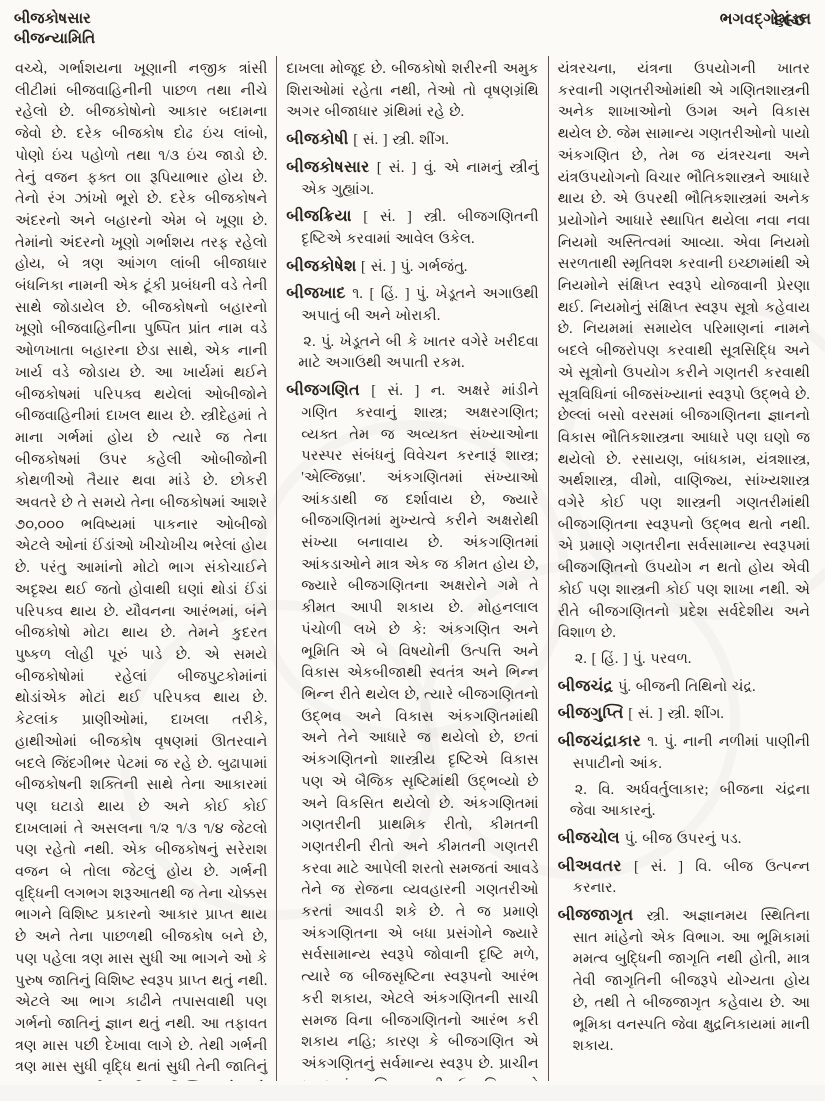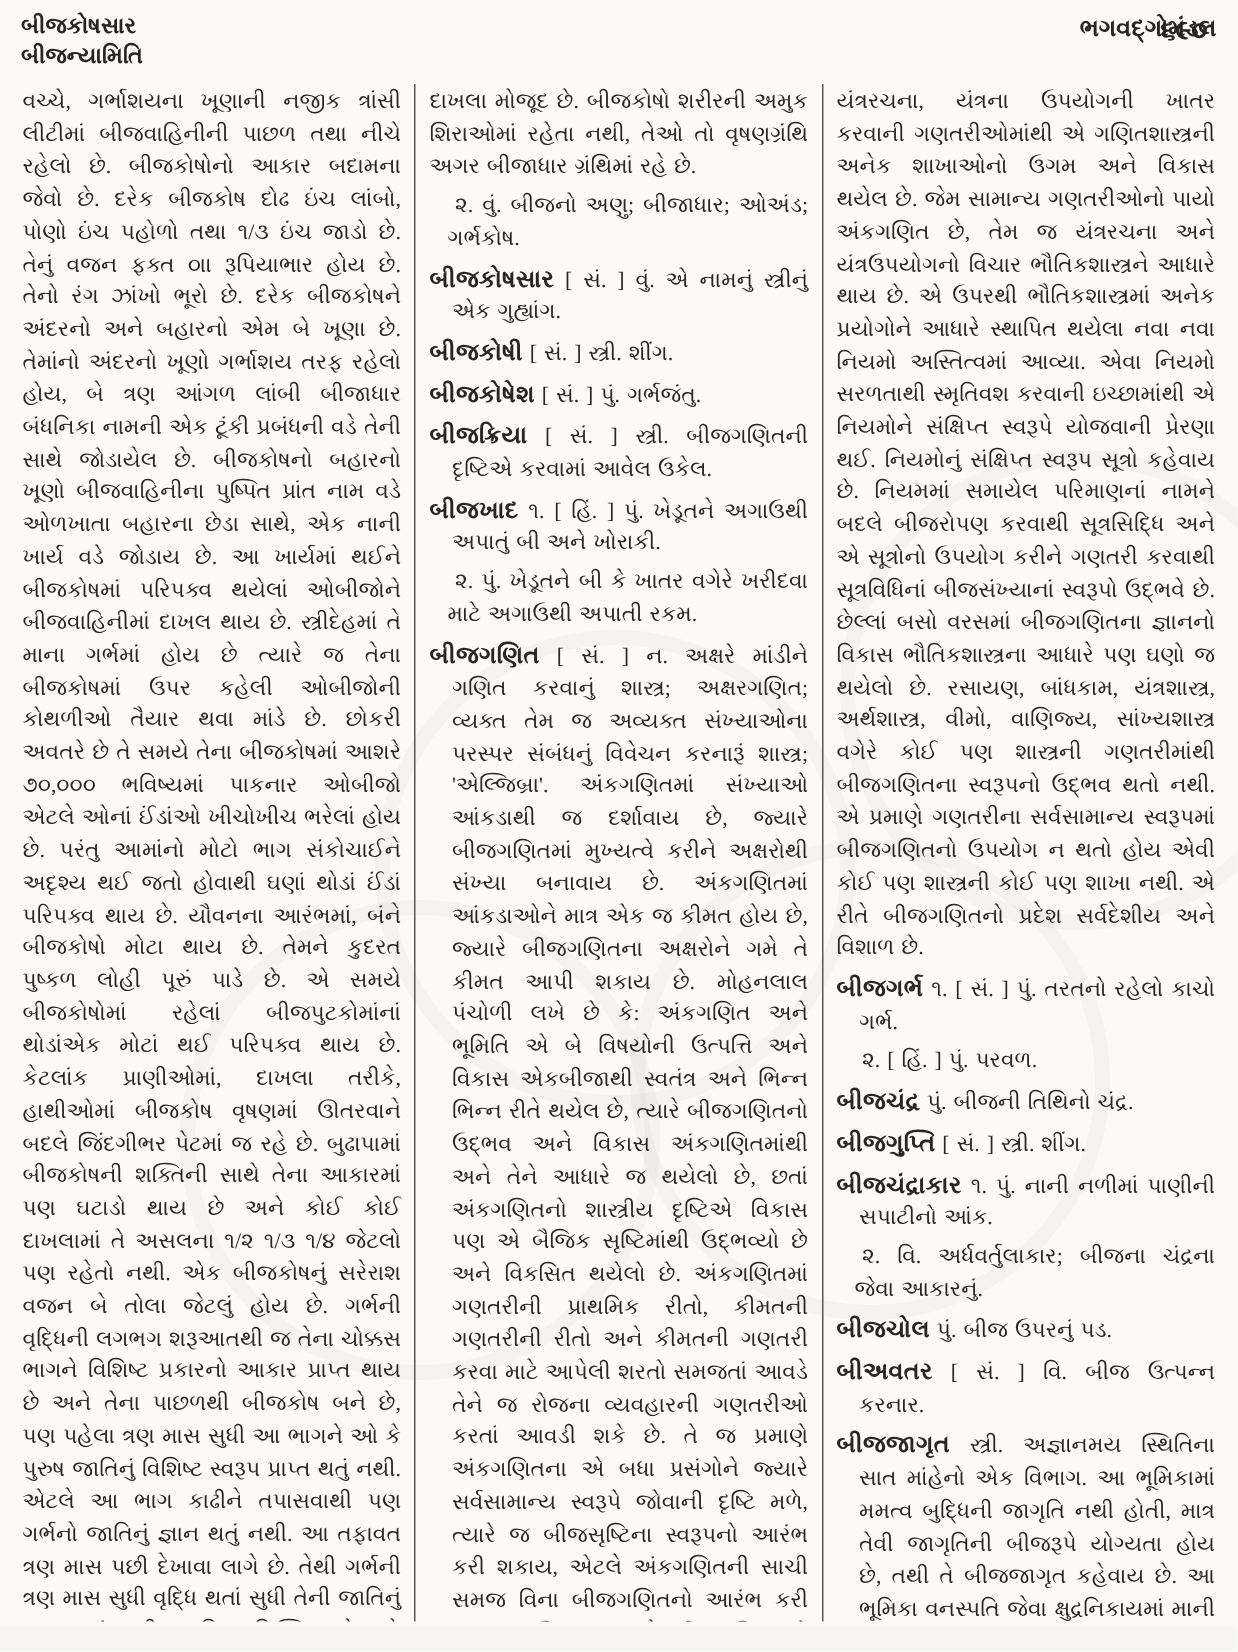--- a/index.html
+++ b/index.html
@@ -76,32 +76,30 @@
     <div class="title">ભગવદ્ગોમંડલ</div>
     <div class="pageno">૬૯૦</div>
   </div>
 
   <div class="columns">
     <div class="col">
         <p class="block para">વચ્ચે, ગર્ભાશયના ખૂણાની નજીક ત્રાંસી લીટીમાં બીજવાહિનીની પાછળ તથા નીચે રહેલો છે. બીજકોષોનો આકાર બદામના જેવો છે. દરેક બીજકોષ દોઢ ઇંચ લાંબો, પોણો ઇંચ પહોળો તથા ૧/૩ ઇંચ જાડો છે. તેનું વજન ફક્ત ૦ાા રૂપિયાભાર હોય છે. તેનો રંગ ઝાંખો ભૂરો છે. દરેક બીજકોષને અંદરનો અને બહારનો એમ બે ખૂણા છે. તેમાંનો અંદરનો ખૂણો ગર્ભાશય તરફ રહેલો હોય, બે ત્રણ આંગળ લાંબી બીજાધાર બંધનિકા નામની એક ટૂંકી પ્રબંધની વડે તેની સાથે જોડાયેલ છે. બીજકોષનો બહારનો ખૂણો બીજવાહિનીના પુષ્પિત પ્રાંત નામ વડે ઓળખાતા બહારના છેડા સાથે, એક નાની ખાર્ય વડે જોડાય છે. આ ખાર્યમાં થઈને બીજકોષમાં પરિપક્વ થયેલાં ઓબીજોને બીજવાહિનીમાં દાખલ થાય છે. સ્ત્રીદેહમાં તે માના ગર્ભમાં હોય છે ત્યારે જ તેના બીજકોષમાં ઉપર કહેલી ઓબીજોની કોથળીઓ તૈયાર થવા માંડે છે. છોકરી અવતરે છે તે સમયે તેના બીજકોષમાં આશરે ૭૦,૦૦૦ ભવિષ્યમાં પાકનાર ઓબીજો એટલે ઓનાં ઈંડાંઓ ખીચોખીચ ભરેલાં હોય છે. પરંતુ આમાંનો મોટો ભાગ સંકોચાઈને અદૃશ્ય થઈ જતો હોવાથી ઘણાં થોડાં ઈંડાં પરિપક્વ થાય છે. યૌવનના આરંભમાં, બંને બીજકોષો મોટા થાય છે. તેમને કુદરત પુષ્કળ લોહી પૂરું પાડે છે. એ સમયે બીજકોષોમાં રહેલાં બીજપુટકોમાંનાં થોડાંએક મોટાં થઈ પરિપક્વ થાય છે. કેટલાંક પ્રાણીઓમાં, દાખલા તરીકે, હાથીઓમાં બીજકોષ વૃષણમાં ઊતરવાને બદલે જિંદગીભર પેટમાં જ રહે છે. બુઢાપામાં બીજકોષની શક્તિની સાથે તેના આકારમાં પણ ઘટાડો થાય છે અને કોઈ કોઈ દાખલામાં તે અસલના ૧/૨ ૧/૩ ૧/૪ જેટલો પણ રહેતો નથી. એક બીજકોષનું સરેરાશ વજન બે તોલા જેટલું હોય છે. ગર્ભની વૃદ્ધિની લગભગ શરૂઆતથી જ તેના ચોક્કસ ભાગને વિશિષ્ટ પ્રકારનો આકાર પ્રાપ્ત થાય છે અને તેના પાછળથી બીજકોષ બને છે, પણ પહેલા ત્રણ માસ સુધી આ ભાગને ઓ કે પુરુષ જાતિનું વિશિષ્ટ સ્વરૂપ પ્રાપ્ત થતું નથી. એટલે આ ભાગ કાઢીને તપાસવાથી પણ ગર્ભનો જાતિનું જ્ઞાન થતું નથી. આ તફાવત ત્રણ માસ પછી દેખાવા લાગે છે. તેથી ગર્ભની ત્રણ માસ સુધી વૃદ્ધિ થતાં સુધી તેની જાતિનું જ્ઞાન થતું નથી. જાતિ અનિશ્ચિત હોય છે અથવા તો નિશ્ચિત હોવા છતાં તે જણાવાનાં સાધનો હજુ સુધી આપણને જણાયાં નથી. વાંદરાના બીજકોષ બુઢ્ઢાઓના શરીરમાં બેસાડીને તેઓને પાછા જુવાન બનાવ્યાના</p>
       </div>
     <div class="col">
         <p class="block para">દાખલા મોજૂદ છે. બીજકોષો શરીરની અમુક શિરાઓમાં રહેતા નથી, તેઓ તો વૃષણગ્રંથિ અગર બીજાધાર ગ્રંથિમાં રહે છે.</p>
-        <p class="block sense">૨. વું. બીજનો અણુ; બીજાધાર; ઓઅંડ; ગર્ભકોષ.</p>
+        <p class="block entry"><span class="headword">બીજકોષી</span> [ સં. ] સ્ત્રી. શીંગ.</p>
         <p class="block entry"><span class="headword">બીજકોષસાર</span> [ સં. ] વું. એ નામનું સ્ત્રીનું એક ગુહ્યાંગ.</p>
-        <p class="block entry"><span class="headword">બીજકોષી</span> [ સં. ] સ્ત્રી. શીંગ.</p>
+        <p class="block entry"><span class="headword">બીજક્રિયા</span> [ સં. ] સ્ત્રી. બીજગણિતની દૃષ્ટિએ કરવામાં આવેલ ઉકેલ.</p>
         <p class="block entry"><span class="headword">બીજકોષેશ</span> [ સં. ] પું. ગર્ભજંતુ.</p>
-        <p class="block entry"><span class="headword">બીજક્રિયા</span> [ સં. ] સ્ત્રી. બીજગણિતની દૃષ્ટિએ કરવામાં આવેલ ઉકેલ.</p>
         <p class="block entry"><span class="headword">બીજખાદ</span> ૧. [ હિં. ] પું. ખેડૂતને અગાઉથી અપાતું બી અને ખોરાકી.</p>
         <p class="block sense">૨. પું. ખેડૂતને બી કે ખાતર વગેરે ખરીદવા માટે અગાઉથી અપાતી રકમ.</p>
         <p class="block entry"><span class="headword">બીજગણિત</span> [ સં. ] ન. અક્ષરે માંડીને ગણિત કરવાનું શાસ્ત્ર; અક્ષરગણિત; વ્યક્ત તેમ જ અવ્યક્ત સંખ્યાઓના પરસ્પર સંબંધનું વિવેચન કરનારૂં શાસ્ત્ર; 'એલ્જિબ્રા'. અંકગણિતમાં સંખ્યાઓ આંકડાથી જ દર્શાવાય છે, જ્યારે બીજગણિતમાં મુખ્યત્વે કરીને અક્ષરોથી સંખ્યા બનાવાય છે. અંકગણિતમાં આંકડાઓને માત્ર એક જ કીમત હોય છે, જ્યારે બીજગણિતના અક્ષરોને ગમે તે કીમત આપી શકાય છે. મોહનલાલ પંચોળી લખે છે કે: અંકગણિત અને ભૂમિતિ એ બે વિષયોની ઉત્પત્તિ અને વિકાસ એકબીજાથી સ્વતંત્ર અને ભિન્ન ભિન્ન રીતે થયેલ છે, ત્યારે બીજગણિતનો ઉદ્ભવ અને વિકાસ અંકગણિતમાંથી અને તેને આધારે જ થયેલો છે, છતાં અંકગણિતનો શાસ્ત્રીય દૃષ્ટિએ વિકાસ પણ એ બૈજિક સૃષ્ટિમાંથી ઉદ્ભવ્યો છે અને વિકસિત થયેલો છે. અંકગણિતમાં ગણતરીની પ્રાથમિક રીતો, કીમતની ગણતરીની રીતો અને કીમતની ગણતરી કરવા માટે આપેલી શરતો સમજતાં આવડે તેને જ રોજના વ્યવહારની ગણતરીઓ કરતાં આવડી શકે છે. તે જ પ્રમાણે અંકગણિતના એ બધા પ્રસંગોને જ્યારે સર્વસામાન્ય સ્વરૂપે જોવાની દૃષ્ટિ મળે, ત્યારે જ બીજસૃષ્ટિના સ્વરૂપનો આરંભ કરી શકાય, એટલે અંકગણિતની સાચી સમજ વિના બીજગણિતનો આરંભ કરી શકાય નહિ; કારણ કે બીજગણિત એ અંકગણિતનું સર્વમાન્ય સ્વરૂપ છે. પ્રાચીન સમયમાં ગણિતશાસ્ત્રની ઉત્પત્તિ અને વિકાસ, જમીનમાપણી અને આકાશી નિરીક્ષણની ગણતરીઓમાંથી જેટલે દરજ્જે થયેલ છે, તેના કરતાં વધારે અર્વાચીન સમયમાં યંત્રયુગના આગમન પછી</p>
       </div>
     <div class="col">
         <p class="block para">યંત્રરચના, યંત્રના ઉપયોગની ખાતર કરવાની ગણતરીઓમાંથી એ ગણિતશાસ્ત્રની અનેક શાખાઓનો ઉગમ અને વિકાસ થયેલ છે. જેમ સામાન્ય ગણતરીઓનો પાયો અંકગણિત છે, તેમ જ યંત્રરચના અને યંત્રઉપયોગનો વિચાર ભૌતિકશાસ્ત્રને આધારે થાય છે. એ ઉપરથી ભૌતિકશાસ્ત્રમાં અનેક પ્રયોગોને આધારે સ્થાપિત થયેલા નવા નવા નિયમો અસ્તિત્વમાં આવ્યા. એવા નિયમો સરળતાથી સ્મૃતિવશ કરવાની ઇચ્છામાંથી એ નિયમોને સંક્ષિપ્ત સ્વરૂપે યોજવાની પ્રેરણા થઈ. નિયમોનું સંક્ષિપ્ત સ્વરૂપ સૂત્રો કહેવાય છે. નિયમમાં સમાયેલ પરિમાણનાં નામને બદલે બીજરોપણ કરવાથી સૂત્રસિદ્ધિ અને એ સૂત્રોનો ઉપયોગ કરીને ગણતરી કરવાથી સૂત્રવિધિનાં બીજસંખ્યાનાં સ્વરૂપો ઉદ્ભવે છે. છેલ્લાં બસો વરસમાં બીજગણિતના જ્ઞાનનો વિકાસ ભૌતિકશાસ્ત્રના આધારે પણ ઘણો જ થયેલો છે. રસાયણ, બાંધકામ, યંત્રશાસ્ત્ર, અર્થશાસ્ત્ર, વીમો, વાણિજ્ય, સાંખ્યશાસ્ત્ર વગેરે કોઈ પણ શાસ્ત્રની ગણતરીમાંથી બીજગણિતના સ્વરૂપનો ઉદ્ભવ થતો નથી. એ પ્રમાણે ગણતરીના સર્વસામાન્ય સ્વરૂપમાં બીજગણિતનો ઉપયોગ ન થતો હોય એવી કોઈ પણ શાસ્ત્રની કોઈ પણ શાખા નથી. એ રીતે બીજગણિતનો પ્રદેશ સર્વદેશીય અને વિશાળ છે.</p>
-        <p class="block entry"><span class="headword">બીજગર્ભ</span> ૧. [ સં. ] પું. તરતનો રહેલો કાચો ગર્ભ.</p>
         <p class="block sense">૨. [ હિં. ] પું. પરવળ.</p>
         <p class="block entry"><span class="headword">બીજચંદ્ર</span> પું. બીજની તિથિનો ચંદ્ર.</p>
         <p class="block entry"><span class="headword">બીજગુપ્તિ</span> [ સં. ] સ્ત્રી. શીંગ.</p>
         <p class="block entry"><span class="headword">બીજચંદ્રાકાર</span> ૧. પું. નાની નળીમાં પાણીની સપાટીનો આંક.</p>
         <p class="block sense">૨. વિ. અર્ધવર્તુલાકાર; બીજના ચંદ્રના જેવા આકારનું.</p>
         <p class="block entry"><span class="headword">બીજચોલ</span> પું. બીજ ઉપરનું પડ.</p>
         <p class="block entry"><span class="headword">બીઅવતર</span> [ સં. ] વિ. બીજ ઉત્પન્ન કરનાર.</p>
         <p class="block entry"><span class="headword">બીજજાગૃત</span> સ્ત્રી. અજ્ઞાનમય સ્થિતિના સાત માંહેનો એક વિભાગ. આ ભૂમિકામાં મમત્વ બુદ્ધિની જાગૃતિ નથી હોતી, માત્ર તેવી જાગૃતિની બીજરૂપે યોગ્યતા હોય છે, તથી તે બીજજાગૃત કહેવાય છે. આ ભૂમિકા વનસ્પતિ જેવા ક્ષુદ્રનિકાયમાં માની શકાય.</p>
       </div>
   </div>

